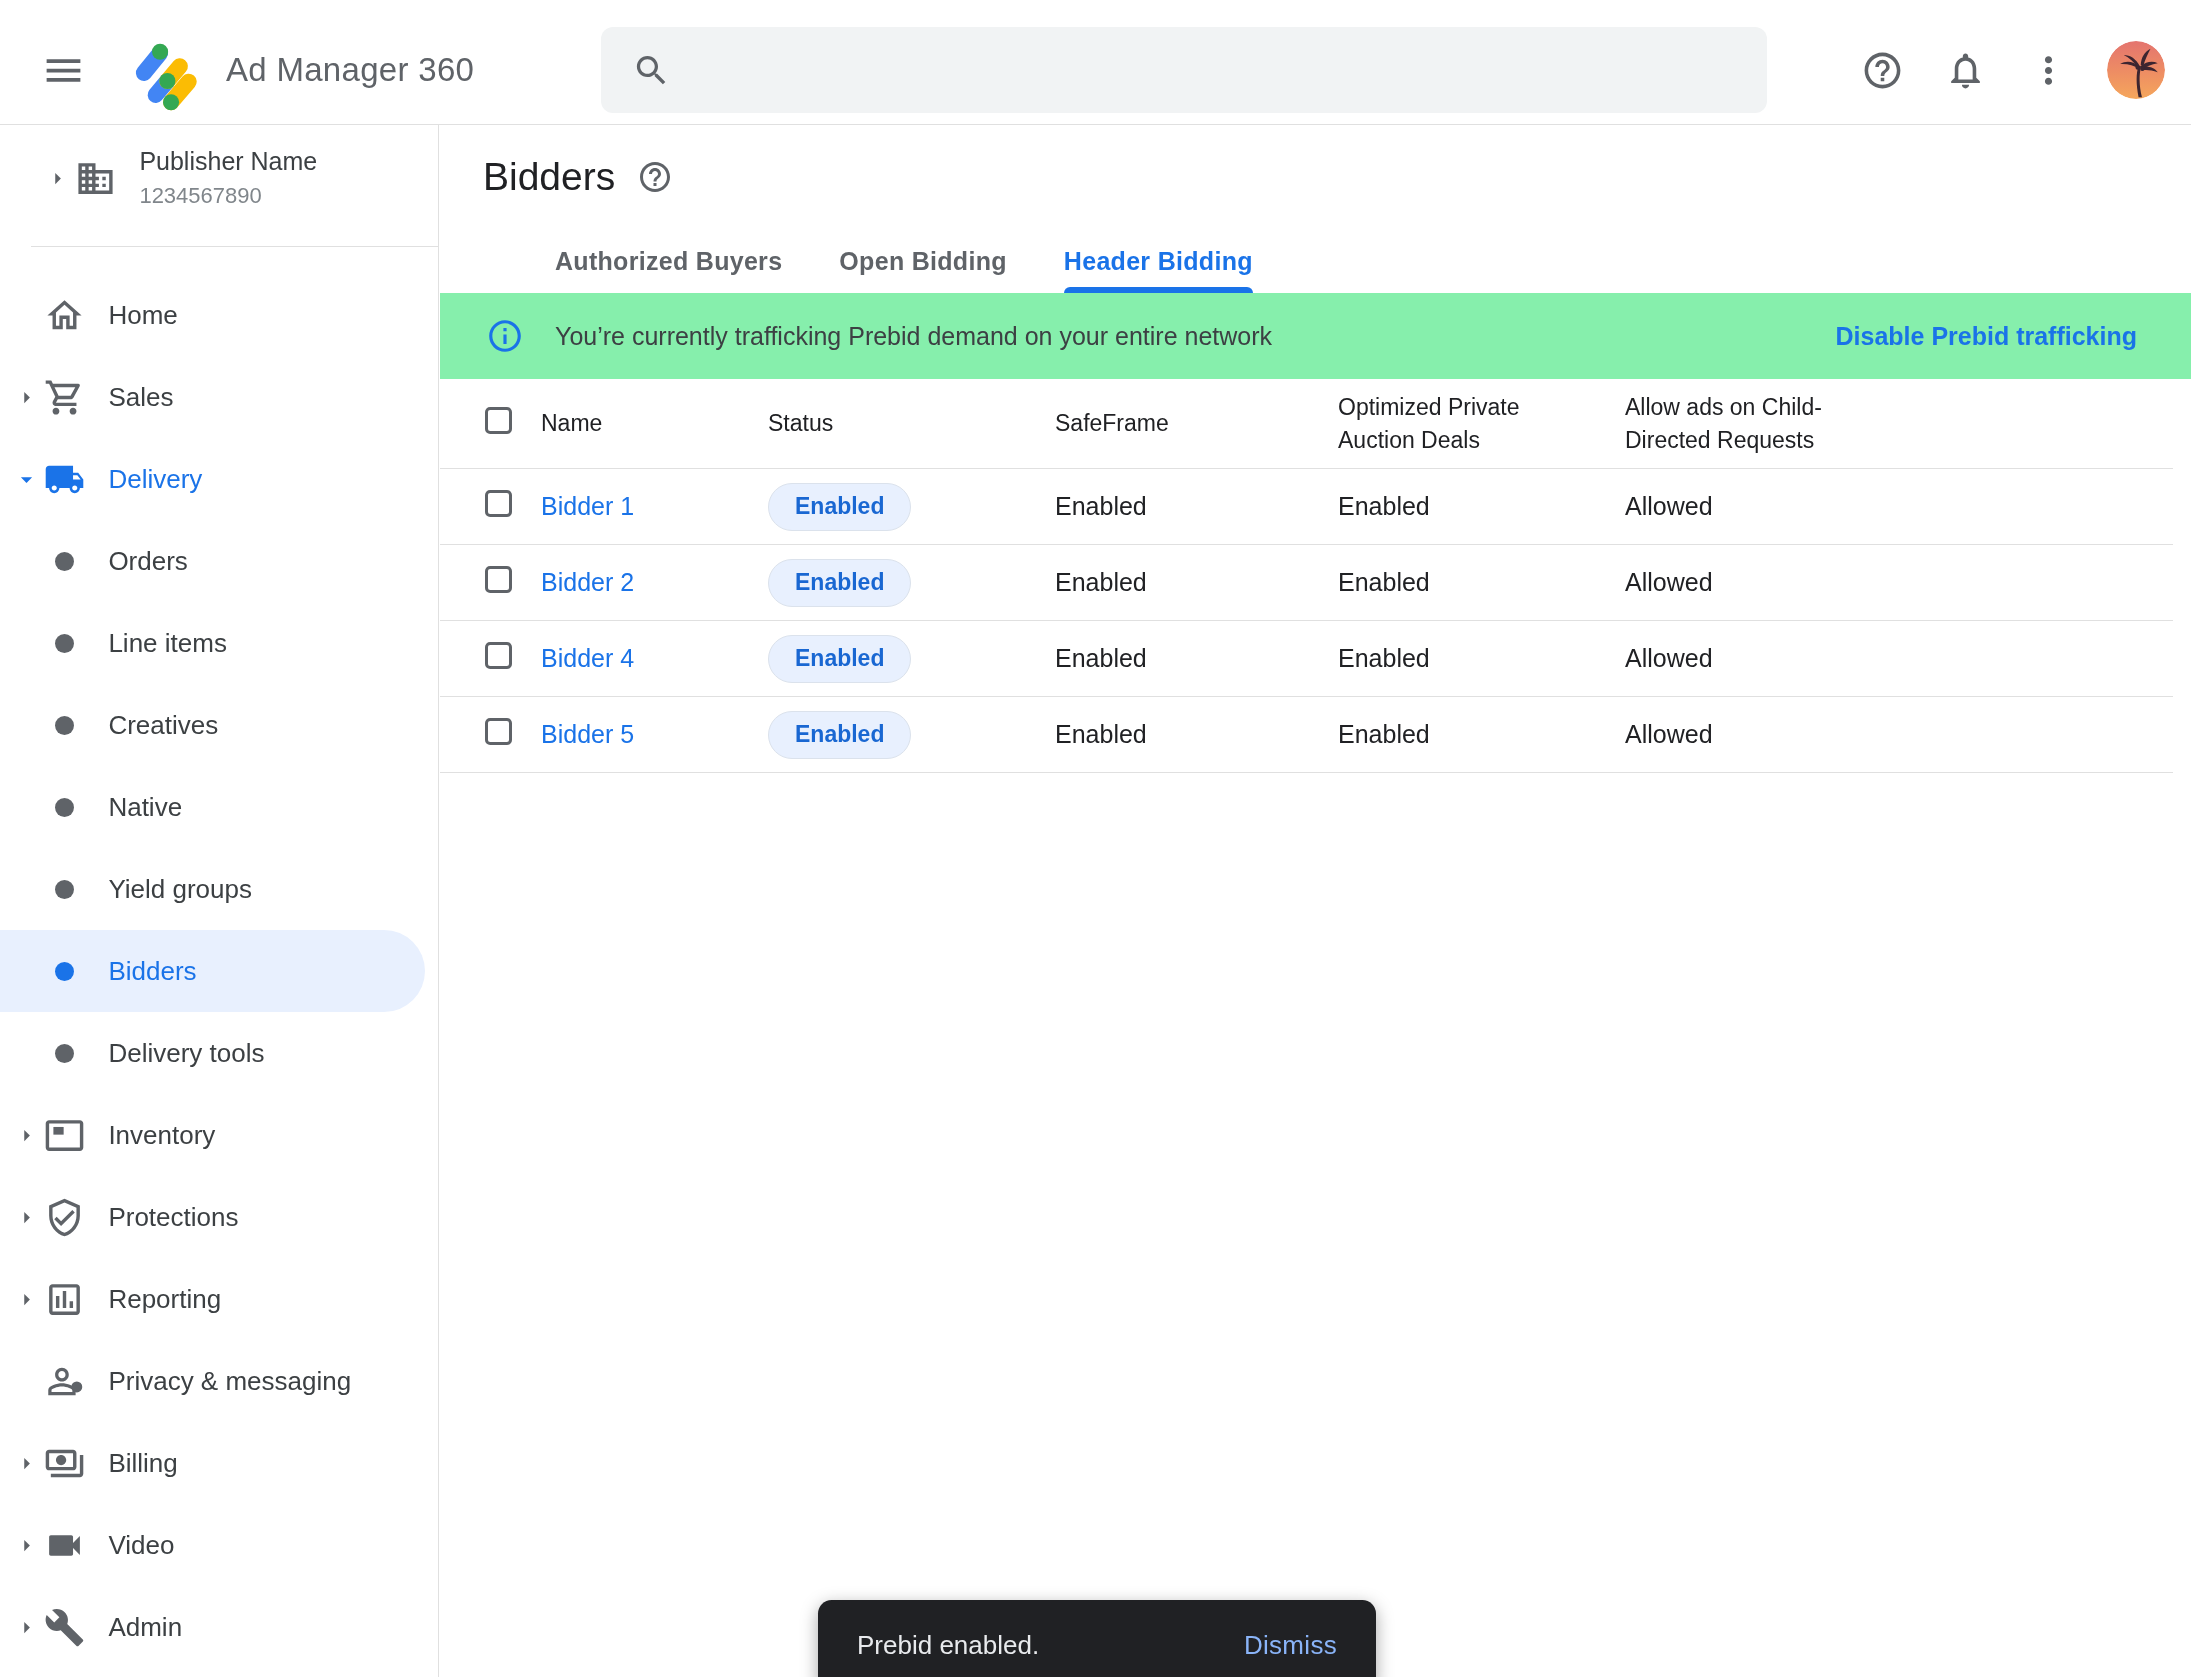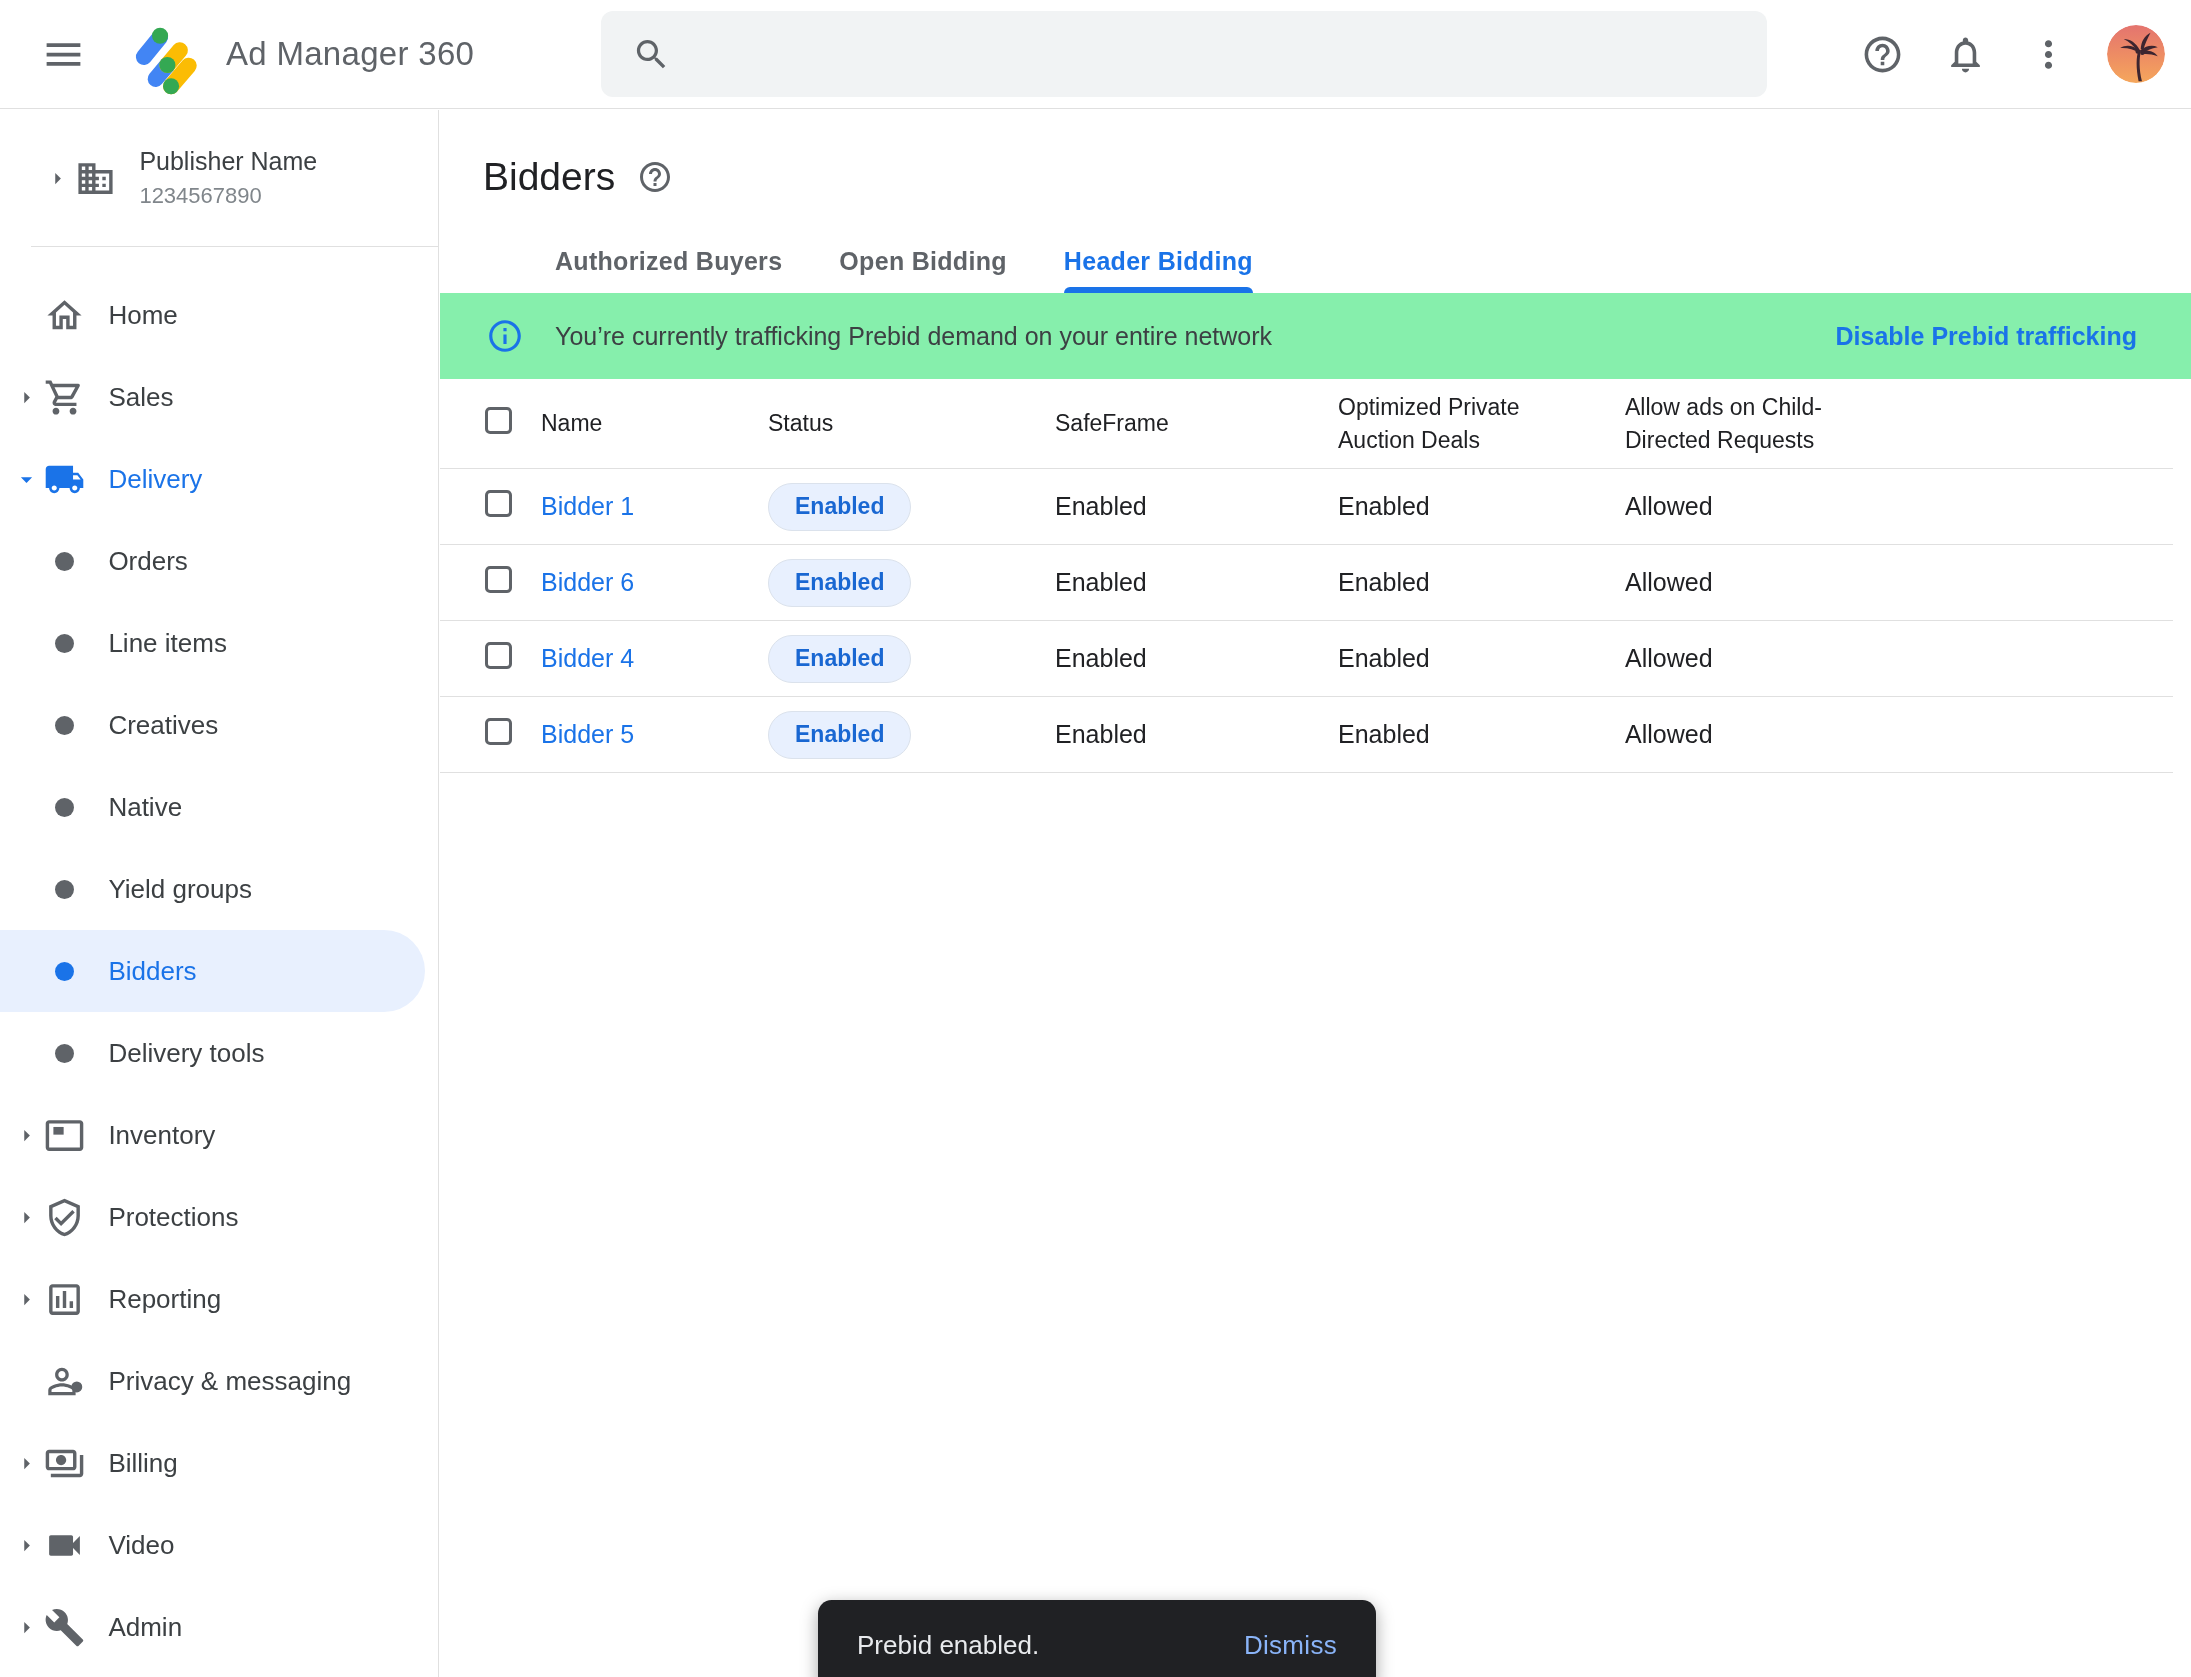--- a/index.html
+++ b/index.html
@@ -1,21 +1,21 @@
 <!DOCTYPE html>
 <html style="font-size:13.7px"><head>
 <meta charset="utf-8">
 <style>
   * { margin:0; padding:0; box-sizing:border-box; }
   html,body { width:2192px; height:1678px; overflow:hidden; background:#fff;
     font-family:"Liberation Sans", sans-serif; color:#202124; }
   body { position:relative; }
 
   
-  .appbar { position:absolute; top:0; left:0; width:2192px; height:109px;
+  .appbar { position:absolute; top:16px; left:0; width:2192px; height:109px;
     background:#fff; border-bottom:0.9px solid #e0e0e0; display:flex; align-items:center; z-index:10; }
   .hamburger { margin-left:38px; width:51px; height:51px; display:flex; align-items:center; justify-content:center; cursor:pointer; }
   .hamburger svg { width:45px; height:45px; fill:#5f6368; }
   .logo { margin-left:33px; display:flex; align-items:center; }
   .product-name { margin-left:22px; font-size:33px; color:#5f6368; letter-spacing:0.3px; white-space:nowrap; }
   .searchbar { position:absolute; left:601px; top:11px; width:1166px; height:86px;
     background:#f1f3f4; border-radius:12px; display:flex; align-items:center; padding-left:31px; }
   .searchbar svg { width:39px; height:39px; fill:#5f6368; flex:0 0 auto; }
   .searchbar input { flex:1; height:100%; border:none; outline:none; background:transparent;
     font-size:26px; font-family:inherit; color:#202124; padding:0 26px; }
@@ -404,21 +404,21 @@
       <span><span class="cb"></span></span>
       <a class="name-link">Bidder 1</a>
       <span><span class="pill">Enabled</span></span>
       <span class="cell">Enabled</span>
       <span class="cell">Enabled</span>
       <span class="cell">Allowed</span>
     </div>
 
     <div class="trow">
       <span><span class="cb"></span></span>
-      <a class="name-link">Bidder 6</a>
+      <a class="name-link">Bidder 2</a>
       <span><span class="pill">Enabled</span></span>
       <span class="cell">Enabled</span>
       <span class="cell">Enabled</span>
       <span class="cell">Allowed</span>
     </div>
 
     <div class="trow">
       <span><span class="cb"></span></span>
       <a class="name-link">Bidder 4</a>
       <span><span class="pill">Enabled</span></span>

